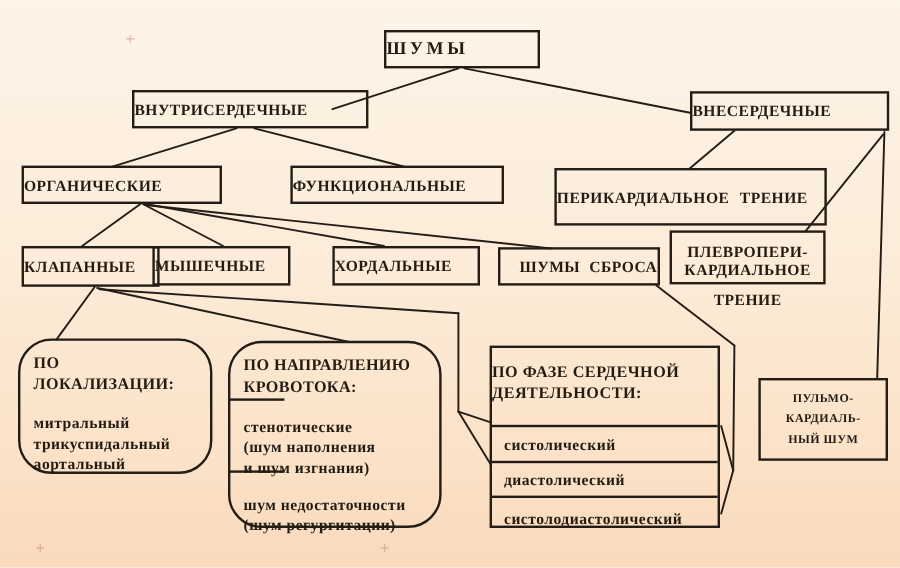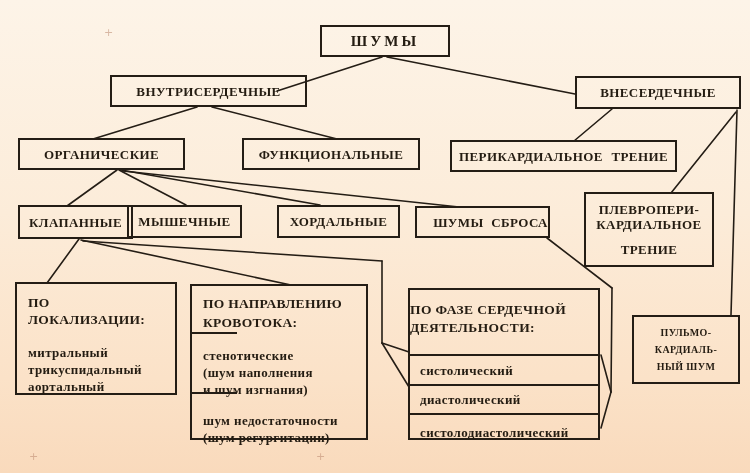--- a/index.html
+++ b/index.html
@@ -14,33 +14,34 @@
     overflow:hidden;
     color:#241c12;
   }
   #wires{position:absolute;left:0;top:0;width:750px;height:473px;z-index:1;}
   #wires line{stroke:#241d15;stroke-width:1.6;stroke-linecap:round;}
   .box{
     position:absolute;
     border:2px solid #241d15;
     box-sizing:border-box;
     z-index:2;
-    display:flex;align-items:center;justify-content:center;
+    display:flex;align-items:center;
     text-align:center;
     font-weight:700;
     font-size:13px;
     letter-spacing:0.4px;
     line-height:15px;
   }
   .big-box{
     display:block;
     text-align:left;
     padding:10px 8px 6px 11px;
     font-size:13px;
     line-height:17px;
+    border-radius:28px;
   }
   .big-title{font-size:13.5px;letter-spacing:0.3px;margin-bottom:2px;}
   .gap{height:14px;}
   .sgap{height:10px;}
   .tick{
     position:absolute;left:-2px;height:2px;width:47px;
     background:#241d15;
   }
   .phase-box{display:block;padding:0;text-align:left;}
   .phase-head{height:64px;box-sizing:border-box;padding:11px 6px 0 0;font-size:13.5px;line-height:18px;}
@@ -96,37 +97,37 @@
   <div class="box" style="left:575px;top:76px;width:166px;height:33px;">
     <span>ВНЕСЕРДЕЧНЫЕ</span>
   </div>
 
   <div class="box" style="left:18px;top:138px;width:167px;height:32px;">
     <span>ОРГАНИЧЕСКИЕ</span>
   </div>
   <div class="box" style="left:242px;top:138px;width:178px;height:32px;">
     <span>ФУНКЦИОНАЛЬНЫЕ</span>
   </div>
-  <div class="box" style="left:450px;top:140px;width:227px;height:32px;word-spacing:5px;">
+  <div class="box" style="left:462px;top:140px;width:227px;height:48px;word-spacing:5px;">
     <span>ПЕРИКАРДИАЛЬНОЕ ТРЕНИЕ</span>
   </div>
 
   <div class="box" style="left:18px;top:205px;width:115px;height:34px;">
     <span>КЛАПАННЫЕ</span>
   </div>
   <div class="box" style="left:127px;top:205px;width:115px;height:33px;">
     <span>МЫШЕЧНЫЕ</span>
   </div>
   <div class="box" style="left:277px;top:205px;width:123px;height:33px;">
     <span>ХОРДАЛЬНЫЕ</span>
   </div>
   <div class="box" style="left:415px;top:206px;width:135px;height:32px;word-spacing:4px;padding-left:16px;">
     <span>ШУМЫ СБРОСА</span>
   </div>
-  <div class="box stack" style="left:584px;top:192px;width:130px;height:75px;line-height:15px;">
+  <div class="box stack" style="left:558px;top:192px;width:130px;height:45px;line-height:15px;">
     <div>ПЛЕВРОПЕРИ-</div>
     <div>КАРДИАЛЬНОЕ</div>
     <div class="sgap"></div>
     <div>ТРЕНИЕ</div>
   </div>
 
   <div class="box big-box" style="left:15px;top:282px;width:162px;height:113px;">
     <div class="big-title">ПО ЛОКАЛИЗАЦИИ:</div>
     <div class="gap"></div>
     <div>митральный</div>

